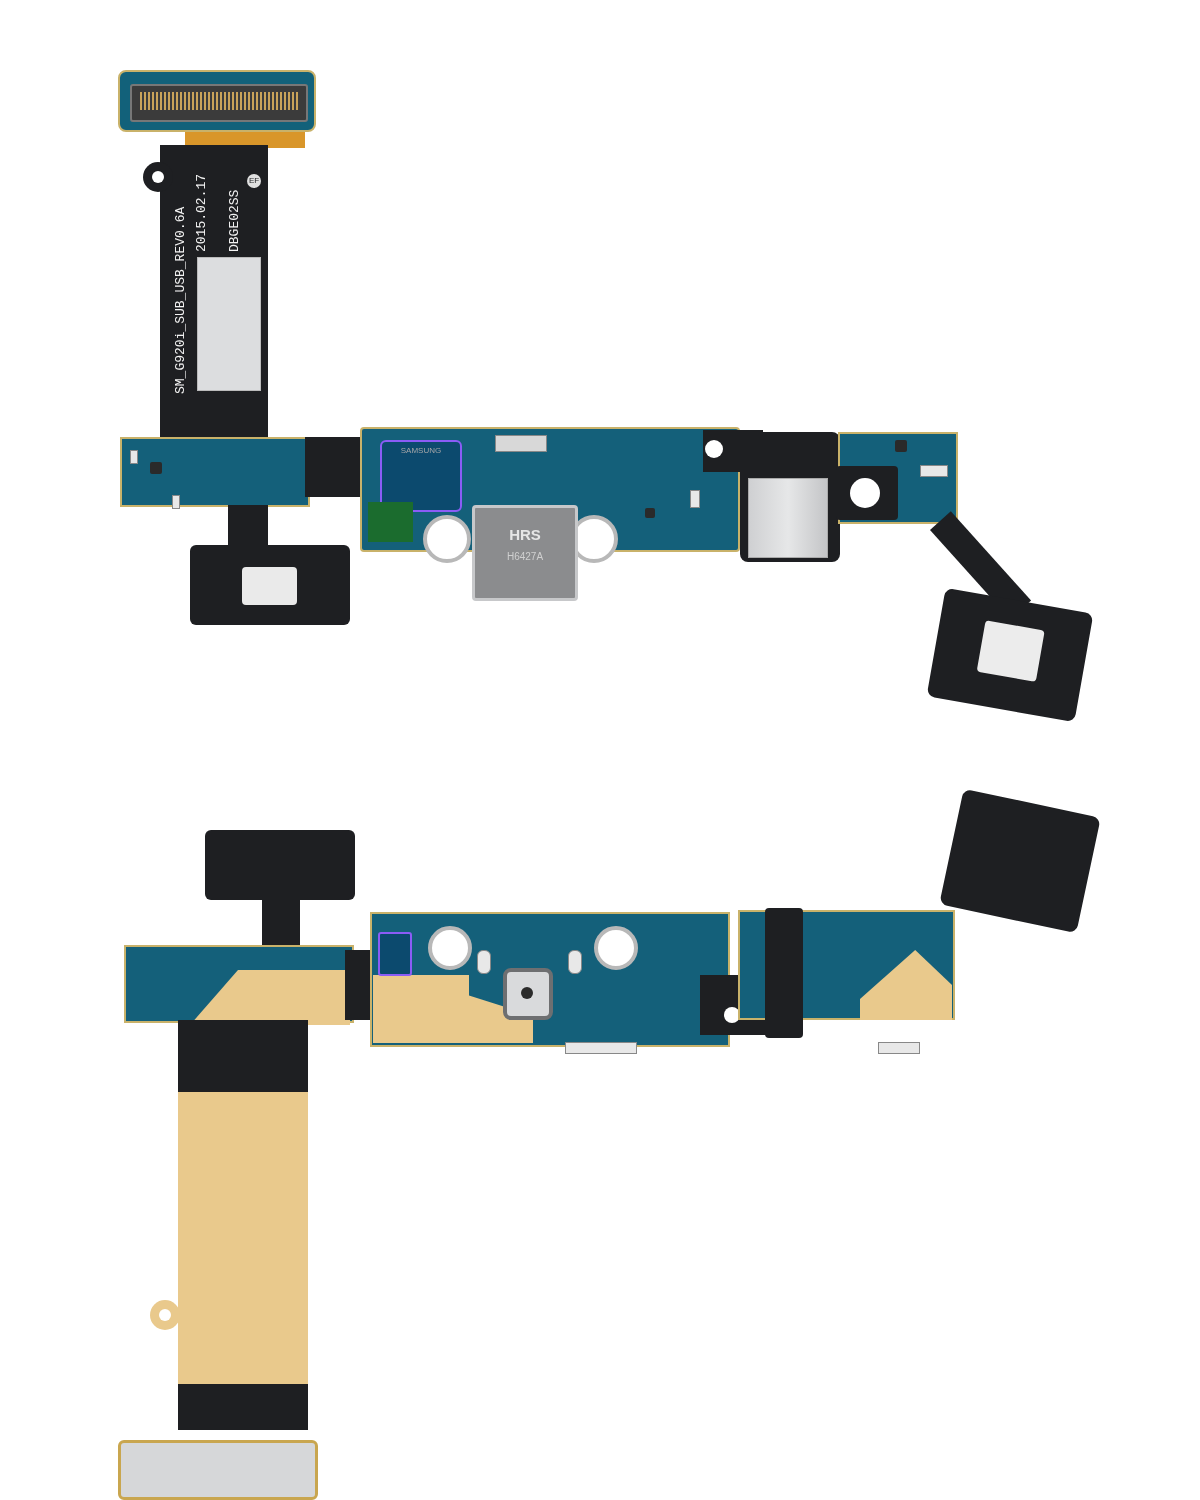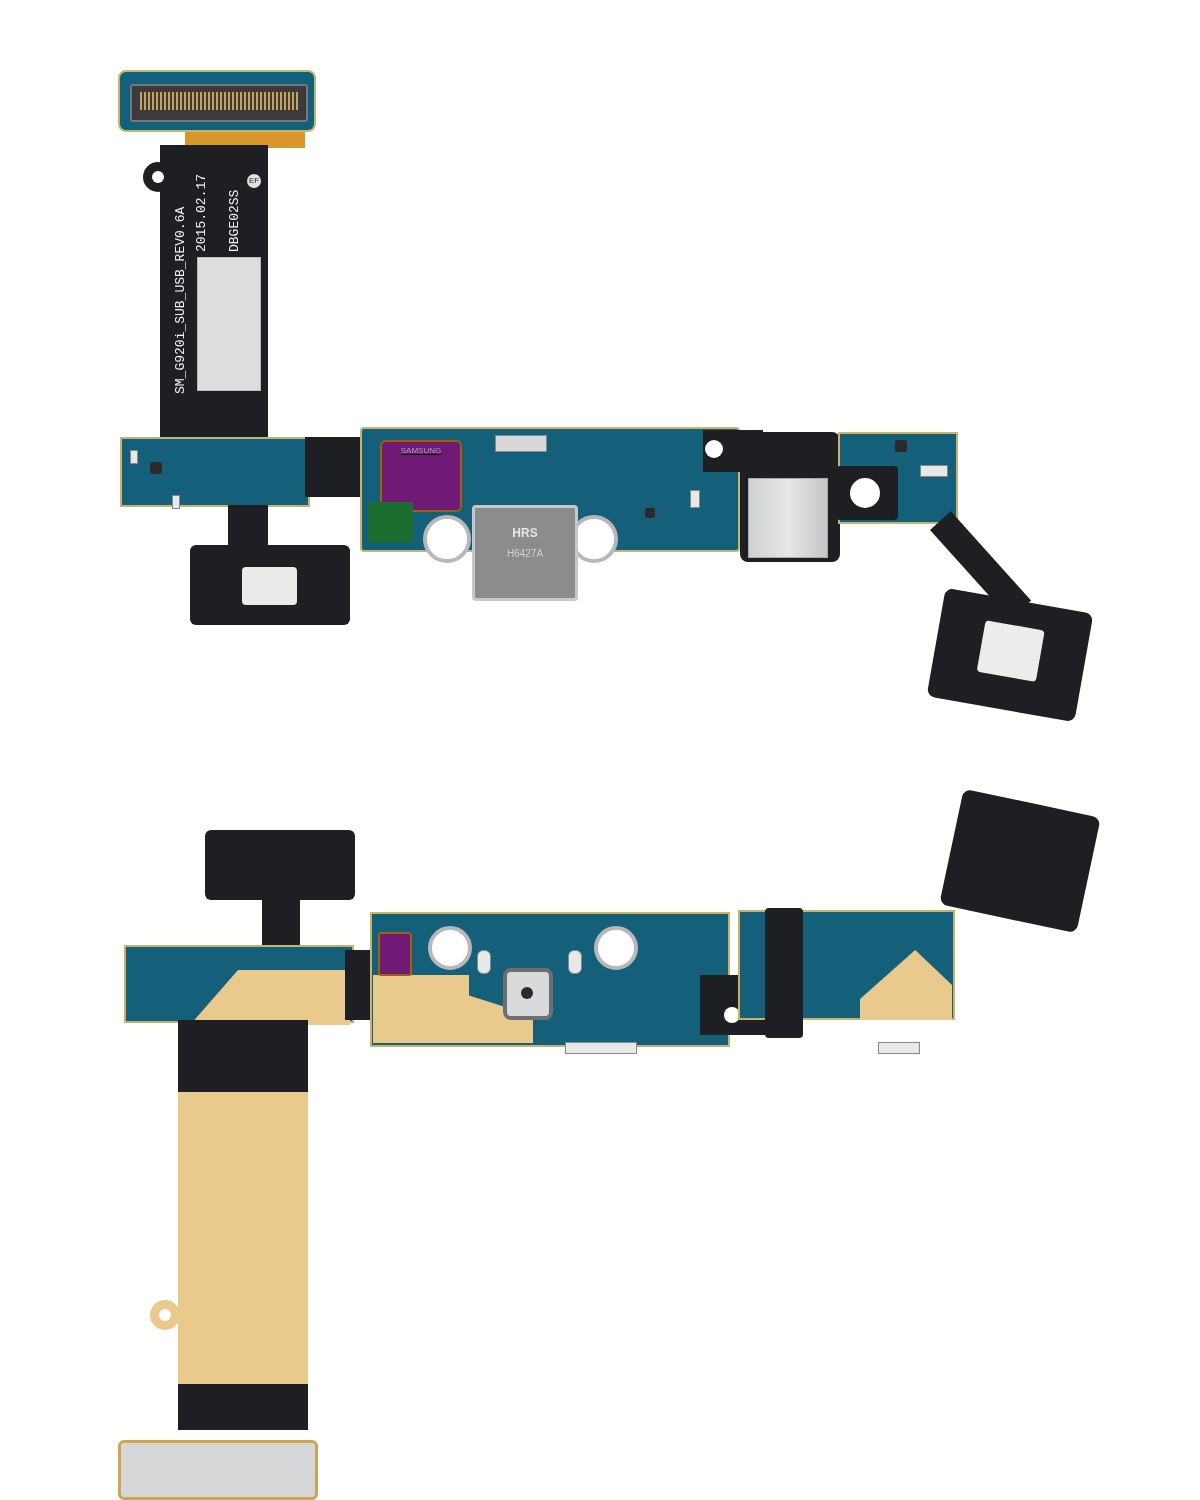--- a/index.html
+++ b/index.html
@@ -5,21 +5,21 @@
   html,body{margin:0;padding:0;background:#ffffff;}
   body{width:1200px;height:1500px;position:relative;overflow:hidden;font-family:"Liberation Sans",sans-serif;}
   .abs{position:absolute;}
   .flex-black{background:#1e1f22;}
   .pcb{background:#14607a;border:2px solid #c9b26a;box-sizing:border-box;}
   .gold{background:#e9c98c;}
   .steel{background:linear-gradient(90deg,#cfd0d2,#e6e7e8,#c4c5c7);}
   .hole{background:#fff;border-radius:50%;}
   .comp{background:#2a2a2a;border-radius:2px;}
   .smd{background:#e8e8e8;border:1px solid #888;}
-  .shield{background:#701a75;border:2px solid #a16207;border-radius:6px;text-decoration:underline;}
+  .shield{background:#0c4a6e;border:2px solid #8b5cf6;border-radius:6px;}
   .label-text{color:#f2f2f2;font-family:"Liberation Mono",monospace;white-space:nowrap;transform-origin:left top;transform:rotate(-90deg);}
 </style>
 </head>
 <body>
 
 <div class="abs" style="left:0;top:0;width:1200px;height:780px;">
 
   <div class="abs pcb" style="left:118px;top:70px;width:198px;height:62px;border-radius:8px;background:#12617a;"></div>
   <div class="abs" style="left:130px;top:84px;width:174px;height:34px;background:#3b3b3b;border:2px solid #777;border-radius:3px;">
     <div style="margin:6px 8px;height:18px;background:repeating-linear-gradient(90deg,#c9a35a 0 2px,#3b3b3b 2px 4px);"></div>
@@ -50,21 +50,21 @@
   <div class="abs flex-black" style="left:305px;top:437px;width:60px;height:60px;"></div>
 
   <div class="abs pcb" style="left:360px;top:427px;width:380px;height:125px;border-radius:4px;"></div>
   <div class="abs shield" style="left:380px;top:440px;width:78px;height:68px;">
     <div style="font-size:8px;color:#a5a6a8;text-align:center;margin-top:4px;">SAMSUNG</div>
   </div>
   <div class="abs" style="left:368px;top:502px;width:45px;height:40px;background:#1b6c2e;"></div>
   <div class="abs hole" style="left:423px;top:515px;width:40px;height:40px;border:4px solid #b8b8b8;"></div>
   <div class="abs hole" style="left:570px;top:515px;width:40px;height:40px;border:4px solid #b8b8b8;"></div>
   <div class="abs" style="left:472px;top:505px;width:100px;height:90px;background:#8b8c8e;border:3px solid #c7c8ca;border-radius:4px;">
-    <div style="font-size:12px;color:#e6e6e6;font-weight:bold;text-align:center;margin-top:18px;">HRS</div>
+    <div style="font-size:15px;color:#e6e6e6;font-weight:bold;text-align:center;margin-top:18px;">HRS</div>
     <div style="font-size:10px;color:#d0d0d0;text-align:center;margin-top:8px;">H6427A</div>
   </div>
   <div class="abs comp" style="left:645px;top:508px;width:10px;height:10px;"></div>
   <div class="abs smd" style="left:495px;top:435px;width:50px;height:15px;background:#d8d8d8;"></div>
   <div class="abs smd" style="left:690px;top:490px;width:8px;height:16px;"></div>
 
   <div class="abs flex-black" style="left:740px;top:432px;width:100px;height:130px;border-radius:8px;"></div>
   <div class="abs flex-black" style="left:703px;top:430px;width:60px;height:42px;">
     <div class="hole" style="position:absolute;left:2px;top:10px;width:18px;height:18px;"></div>
   </div>

